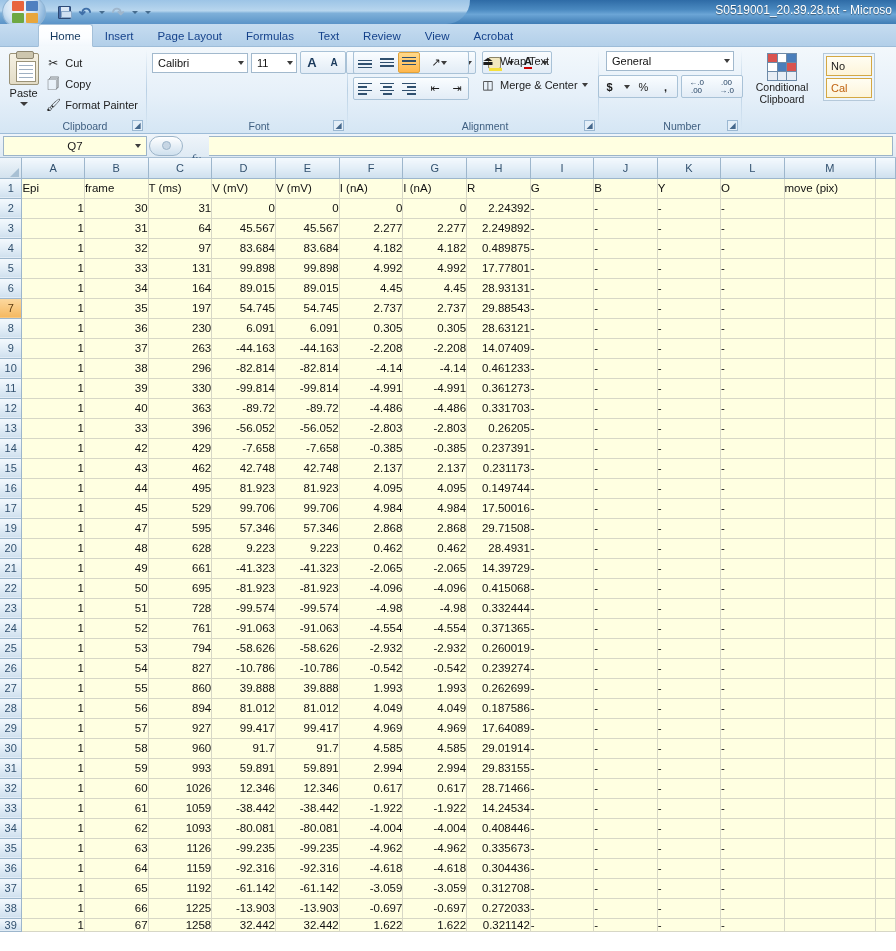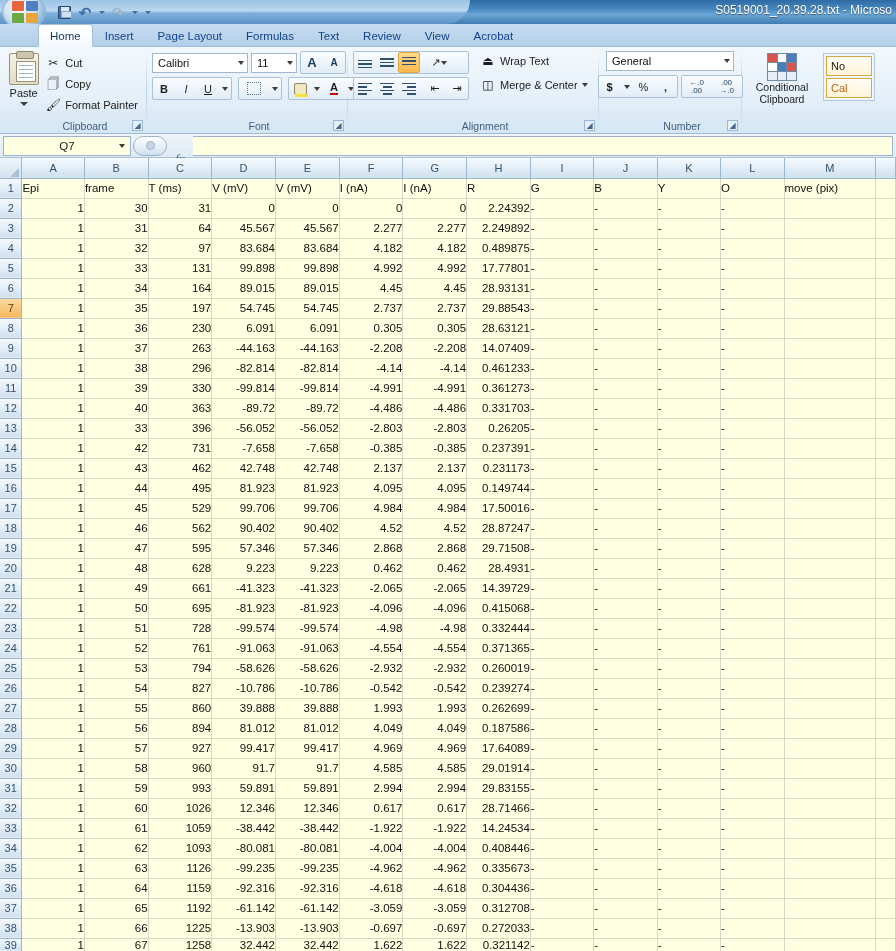--- a/index.html
+++ b/index.html
@@ -183,21 +183,21 @@
   .stylecell{ height:20px; border:1px solid #d4a843; background:linear-gradient(to bottom,#fffdf3,#fdf4d9); font-size:11px; display:flex;align-items:center;padding-left:4px; white-space:nowrap; overflow:hidden;}
   .stylecell.b{ color:#c0620f; }
 
   
   .formulabar{
     height:24px; width:896px; display:flex; align-items:center;
     background:linear-gradient(to bottom,#eff5fa,#dfeaf4);
     border-bottom:1px solid #a9c0d5;
   }
   .namebox{
-    width:128px; height:20px; margin:1px 2px 0 3px;
+    width:144px; height:20px; margin:1px 2px 0 3px;
     background:#ffffe1; border:1px solid #9cb4c9;
     display:flex;align-items:center;justify-content:center; position:relative;
     font-size:11.5px;
     text-align:center;
   }
   .namebox .nb-caret{ position:absolute; right:5px; }
   .fb-round{
     width:34px;height:20px; border-radius:10px;
     background:linear-gradient(to bottom,#ffffff,#cfe0ee);
     border:1px solid #9cb4c9; display:flex;align-items:center;justify-content:center;
@@ -330,21 +330,21 @@
       </div>
     </div>
     <div class="group-label">
       <span>Clipboard</span>
       <span class="dlg-launcher">◢</span>
     </div>
   </div>
   <div class="group-sep"></div>
 
   <div class="group g-font">
-    <div class="group-body" style="flex-direction:column;">
+    <div class="group-body" style="flex-direction:row;">
       <div class="fontrow">
         <div class="combo fontname">
           <span class="cv">Calibri</span>
           <span class="caret"></span>
         </div>
         <div class="combo fontsize">
           <span class="cv">11</span>
           <span class="caret"></span>
         </div>
         <div class="btnbox">
@@ -817,21 +817,21 @@
           <td class="cell txt">-</td>
           <td class="cell txt">-</td>
           <td class="cell txt">-</td>
           <td class="cell txt"></td>
           <td class="cell"></td>
         </tr>
         <tr>
           <td class="rowhead">14</td>
           <td class="cell num">1</td>
           <td class="cell num">42</td>
-          <td class="cell num">731</td>
+          <td class="cell num">429</td>
           <td class="cell num">-7.658</td>
           <td class="cell num">-7.658</td>
           <td class="cell num">-0.385</td>
           <td class="cell num">-0.385</td>
           <td class="cell num">0.237391</td>
           <td class="cell txt">-</td>
           <td class="cell txt">-</td>
           <td class="cell txt">-</td>
           <td class="cell txt">-</td>
           <td class="cell txt"></td>
@@ -882,37 +882,20 @@
           <td class="cell num">4.984</td>
           <td class="cell num">17.50016</td>
           <td class="cell txt">-</td>
           <td class="cell txt">-</td>
           <td class="cell txt">-</td>
           <td class="cell txt">-</td>
           <td class="cell txt"></td>
           <td class="cell"></td>
         </tr>
         <tr>
-          <td class="rowhead">18</td>
-          <td class="cell num">1</td>
-          <td class="cell num">46</td>
-          <td class="cell num">562</td>
-          <td class="cell num">90.402</td>
-          <td class="cell num">90.402</td>
-          <td class="cell num">4.52</td>
-          <td class="cell num">4.52</td>
-          <td class="cell num">28.87247</td>
-          <td class="cell txt">-</td>
-          <td class="cell txt">-</td>
-          <td class="cell txt">-</td>
-          <td class="cell txt">-</td>
-          <td class="cell txt"></td>
-          <td class="cell"></td>
-        </tr>
-        <tr>
           <td class="rowhead">19</td>
           <td class="cell num">1</td>
           <td class="cell num">47</td>
           <td class="cell num">595</td>
           <td class="cell num">57.346</td>
           <td class="cell num">57.346</td>
           <td class="cell num">2.868</td>
           <td class="cell num">2.868</td>
           <td class="cell num">29.71508</td>
           <td class="cell txt">-</td>

